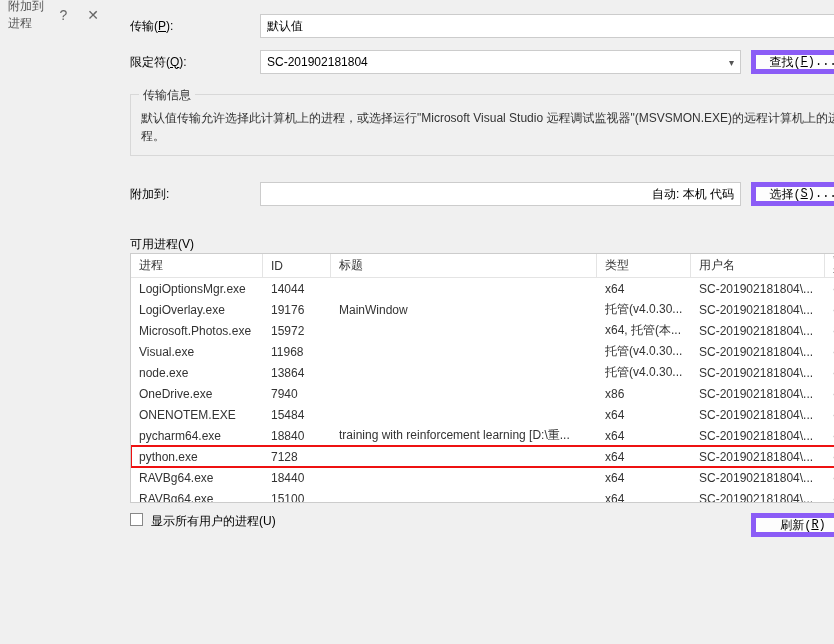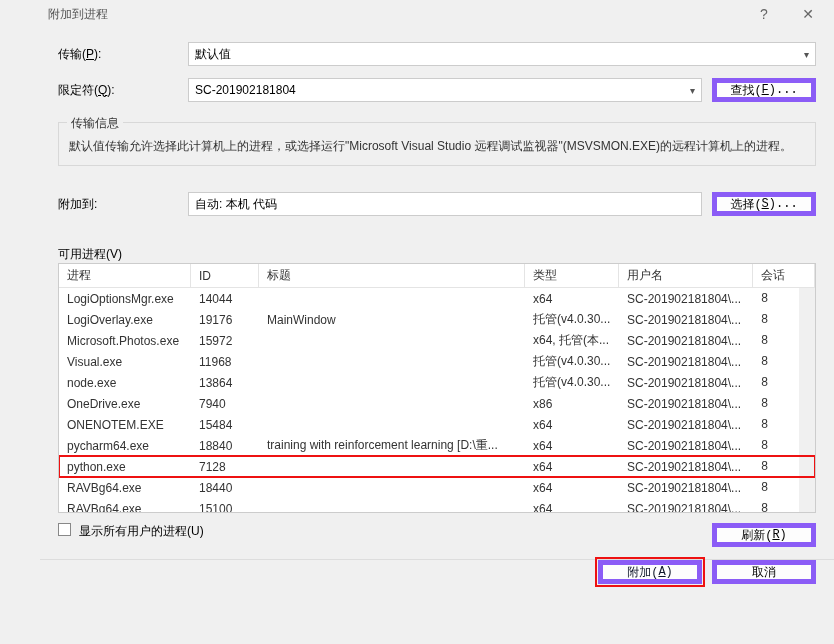--- a/index.html
+++ b/index.html
@@ -10,22 +10,21 @@
   width: 834px;
   height: 644px;
   overflow: hidden;
   color: #000;
 }
 .dialog {
   width: 834px;
   height: 578px;
   background: #f0f0f0;
   display: flex;
-  flex-direction: column;
-  padding-left: 40px;
+  flex-direction: row;
 }
 .titlebar {
   height: 30px;
   display: flex;
   align-items: center;
   padding: 0 4px 0 8px;
   background: #f0f0f0;
 }
 .titlebar .title { color: #555; font-size: 12px; }
 .titlebar .spacer { flex: 1; }
@@ -87,20 +86,21 @@
 .info-text { color: #333; line-height: 1.5; }
 .attach-row { margin-top: 26px; }
 .attach-box {
   flex: 1;
   height: 24px;
   background: #fff;
   border: 1px solid #ccc;
   padding: 0 6px;
   display: flex;
   align-items: center;
+  justify-content: flex-end;
 }
 .list-label { margin-top: 24px; }
 .list {
   background: #fff;
   border: 1px solid #ccc;
   height: 250px;
   display: flex;
   flex-direction: column;
 }
 .list-header {

